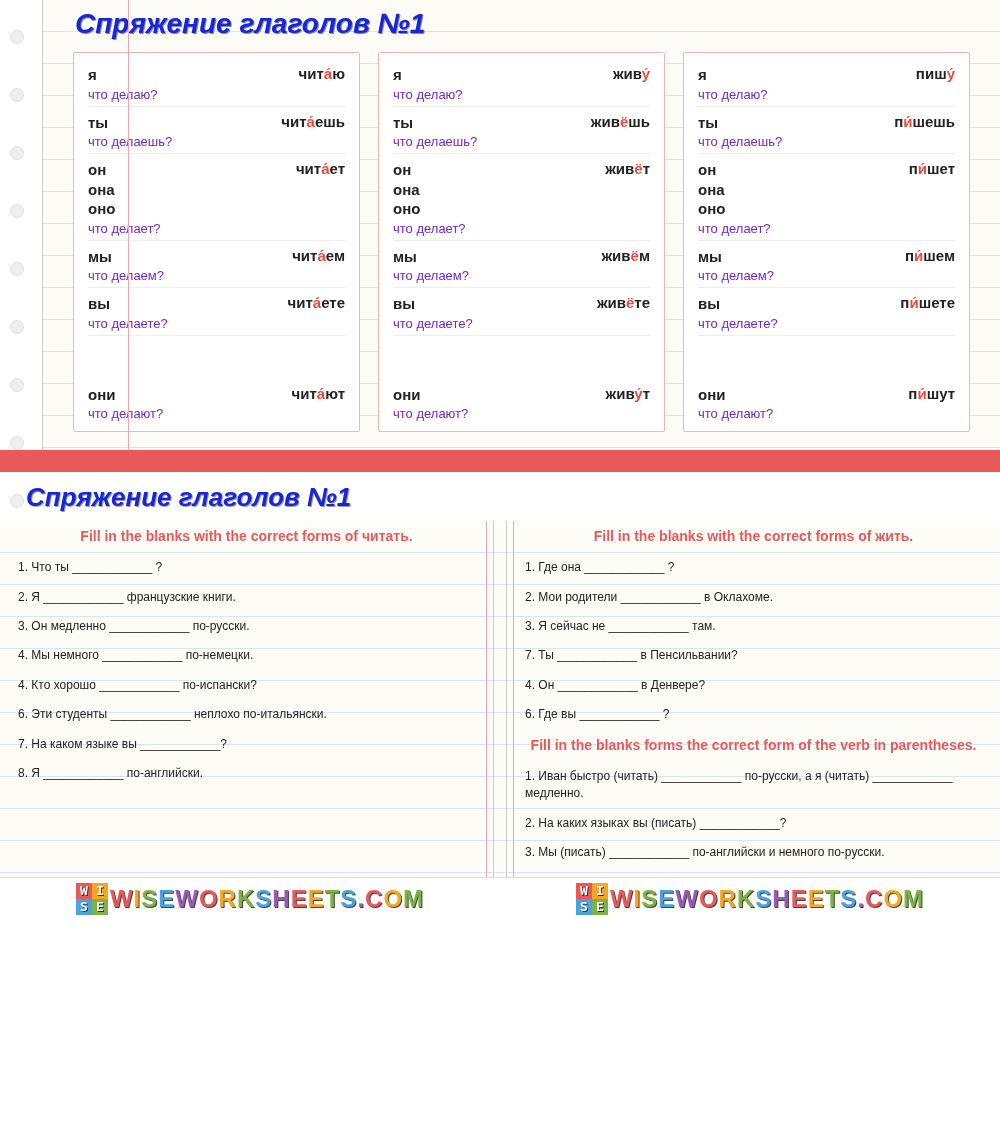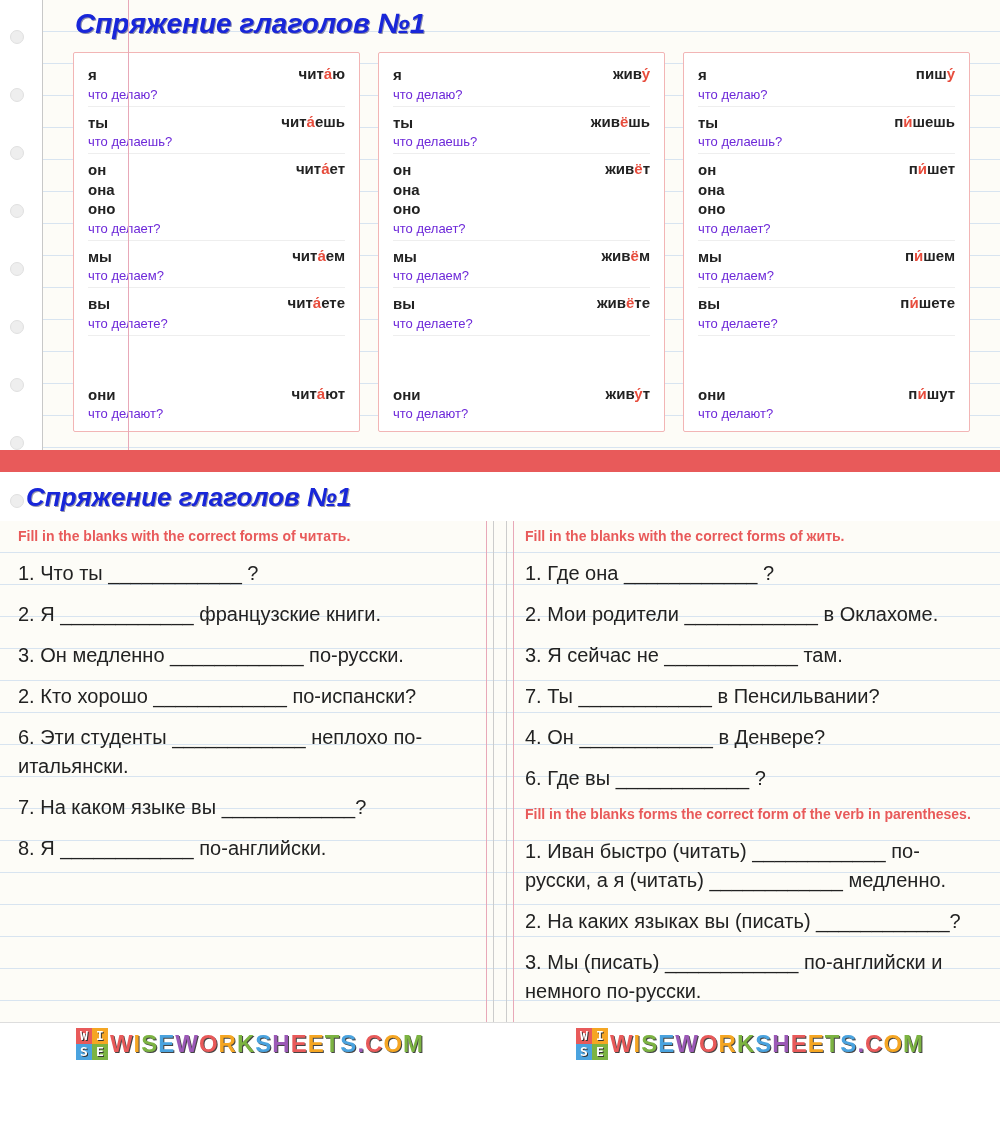--- a/index.html
+++ b/index.html
@@ -132,23 +132,24 @@
     color: #1826d9;
     text-shadow: 1px 1px 0 #99a;
     padding: 10px 0 8px 26px;
   }
   .instruction {
     color: #e85a5a;
     font-weight: 700;
     font-size: 14px;
     padding: 6px 0 8px 0;
     line-height: 1.3;
+    text-align: center;
   }
   .exercise-line {
-    font-size: 20px;
+    font-size: 12px;
     color: #222;
     padding: 6px 0;
     line-height: 1.45;
   }
 
   .watermark {
     display: flex;
     height: 42px;
     background: #fff;
     border-top: 1px solid #ddd;
@@ -362,21 +363,22 @@
 <div class="title2">Спряжение глаголов №1</div>
 
 <div class="section2">
   <div class="col col-left">
     <div class="redline-col"></div>
     <div class="instruction">Fill in the blanks with the correct forms of читать.</div>
     <div id="left-lines">
         <div class="exercise-line">1. Что ты ____________ ?</div>
         <div class="exercise-line">2. Я ____________ французские книги.</div>
         <div class="exercise-line">3. Он медленно ____________ по-русски.</div>
-        <div class="exercise-line">2. Кто хорошо ____________ по-испански?</div>
+        <div class="exercise-line">4. Мы немного ____________ по-немецки.</div>
+        <div class="exercise-line">4. Кто хорошо ____________ по-испански?</div>
         <div class="exercise-line">6. Эти студенты ____________ неплохо по-итальянски.</div>
         <div class="exercise-line">7. На каком языке вы ____________?</div>
         <div class="exercise-line">8. Я ____________ по-английски.</div>
       </div>
   </div>
   <div class="col-divider"></div>
   <div class="col col-right">
     <div class="redline-col"></div>
     <div class="instruction">Fill in the blanks with the correct forms of жить.</div>
     <div id="right-lines1">

